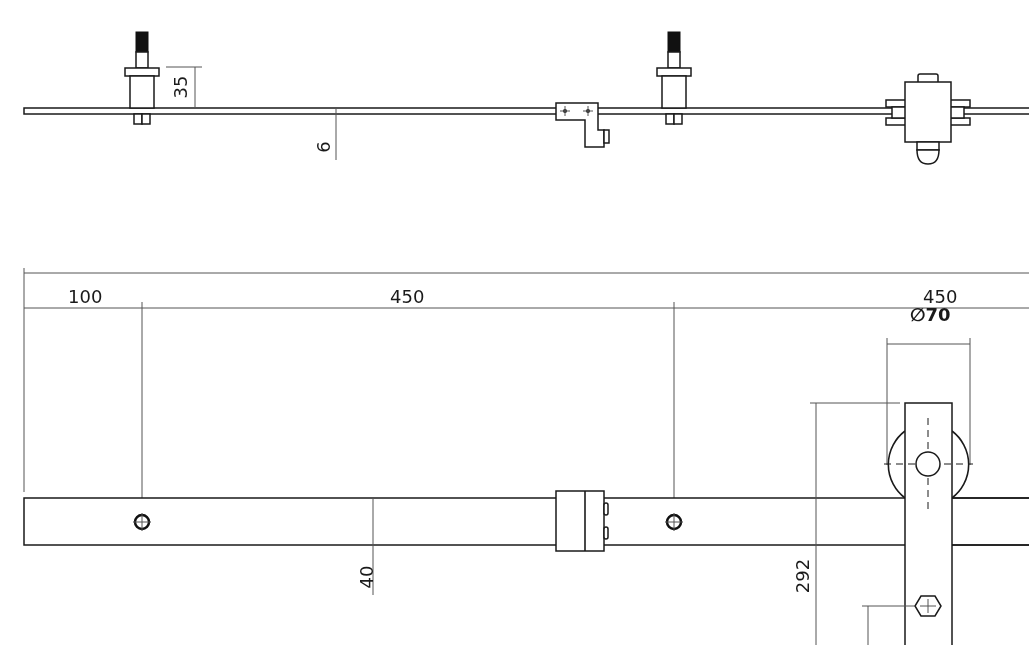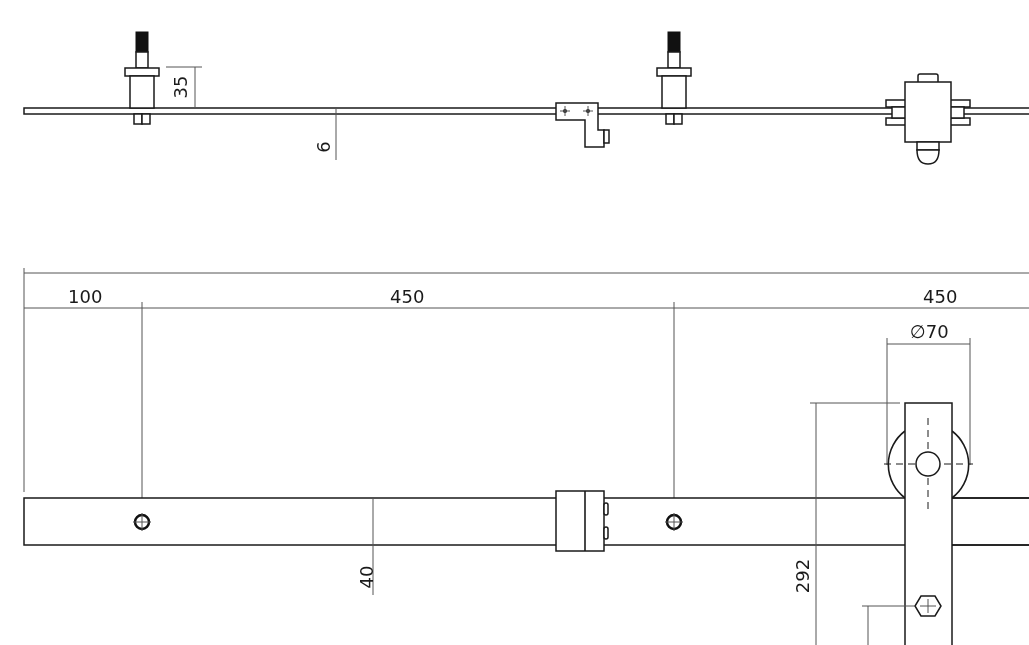--- a/index.html
+++ b/index.html
@@ -130,15 +130,15 @@
     </g>
   </g>
 </svg>
 
 <div class="lbl rot" style="left:170px; top:78px;">35</div>
 <div class="lbl rot" style="left:318px; top:138px;">6</div>
 
 <div class="lbl" style="left:68px; top:288px;">100</div>
 <div class="lbl" style="left:390px; top:288px;">450</div>
 <div class="lbl" style="left:923px; top:288px;">450</div>
-<div class="lbl" style="left:910px; top:323px;">∅70</div>
+<div class="lbl" style="left:910px; top:306px;font-weight:bold;">∅70</div>
 <div class="lbl rot" style="left:356px; top:568px;">40</div>
 <div class="lbl rot" style="left:786px; top:567px;">292</div>
 
 </body></html>

